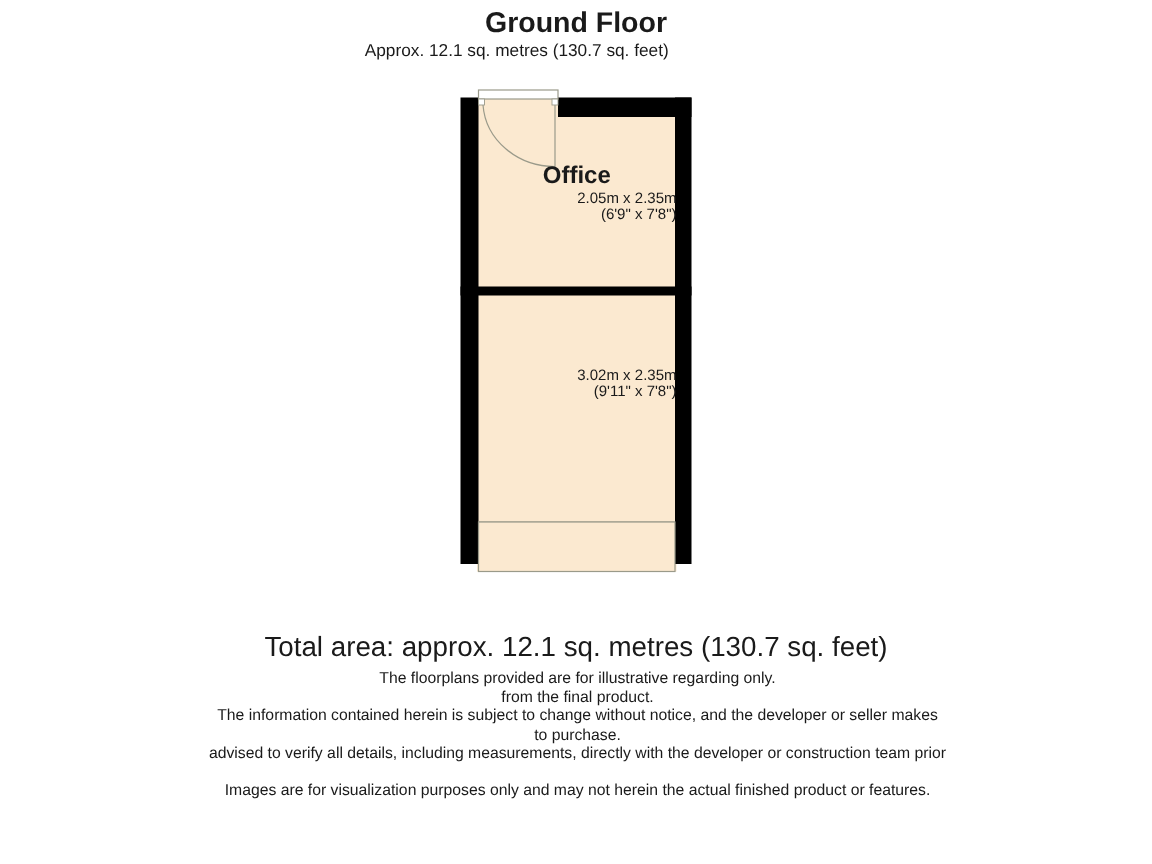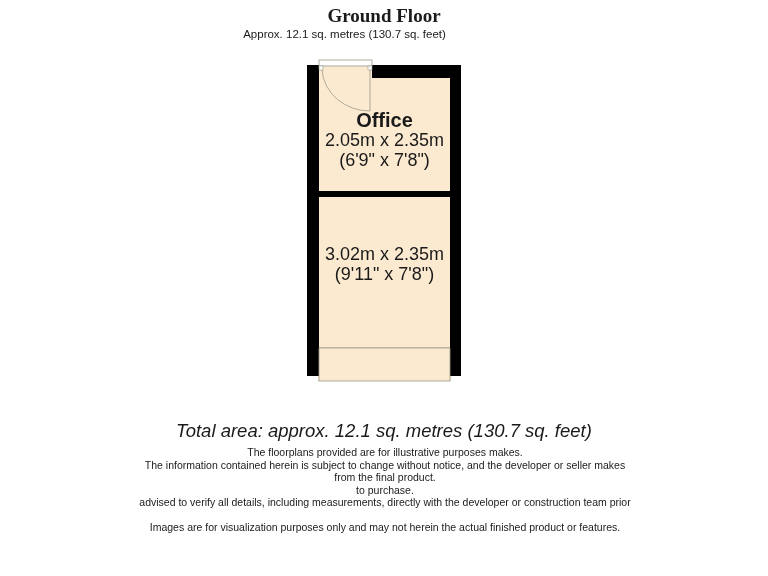--- a/index.html
+++ b/index.html
@@ -1,27 +1,27 @@
 <!DOCTYPE html>
 <html><head>
 <meta charset="utf-8">
 <style>
   html, body { margin: 0; padding: 0; background: #ffffff; }
   body { width: 768px; height: 576px; position: relative; overflow: hidden;
          font-family: "Liberation Sans", sans-serif; color: #1a1a1a; }
   .title { position: absolute; left: 0; width: 768px; top: 5px; text-align: center;
-           font-size: 19px; font-weight: bold; font-family: Liberation Serif, serif; }
+           font-size: 19px; font-weight: bold; }
   .subtitle { position: absolute; left: 0; width: 689px; top: 28px; text-align: center;
               font-size: 11.5px; }
   .plan { position: absolute; left: 0; top: 0; width: 768px; height: 400px; }
   .room-label { position: absolute; text-align: center; line-height: 1.1; }
-  .room-name { font-size: 20px; font-weight: bold; }
-  .room-dim { font-size: 18px; }
+  .room-name { font-size: 16px; font-weight: bold; }
+  .room-dim { font-size: 10px; text-align: right; }
   .total { position: absolute; left: 0; width: 768px; top: 420px; text-align: center;
-           font-size: 18.5px; font-style: italic; }
+           font-size: 18.5px; }
   .disclaimer { position: absolute; left: 110px; width: 550px; top: 446px; text-align: center;
                 font-size: 10.5px; line-height: 12.6px; }
   .disclaimer p { margin: 0; }
   .disclaimer .gap { height: 12px; }
 </style>
 </head>
 <body>
 
 <div class="title">Ground Floor</div>
 <div class="subtitle">Approx. 12.1 sq. metres (130.7 sq. feet)</div>
@@ -54,20 +54,20 @@
 </div>
 
 <div class="room-label" style="left:318px; width:133px; top:245px;">
   <div class="room-dim">3.02m x 2.35m</div>
   <div class="room-dim">(9'11" x 7'8")</div>
 </div>
 
 <div class="total">Total area: approx. 12.1 sq. metres (130.7 sq. feet)</div>
 
 <div class="disclaimer">
-  <p>The floorplans provided are for illustrative purposes makes.</p>
+  <p>The floorplans provided are for illustrative regarding only.</p>
+  <p>from the final product.</p>
   <p>The information contained herein is subject to change without notice, and the developer or seller makes</p>
-  <p>from the final product.</p>
   <p>to purchase.</p>
   <p>advised to verify all details, including measurements, directly with the developer or construction team prior</p>
   <div class="gap"></div>
   <p>Images are for visualization purposes only and may not herein the actual finished product or features.</p>
 </div>
 
 </body></html>

